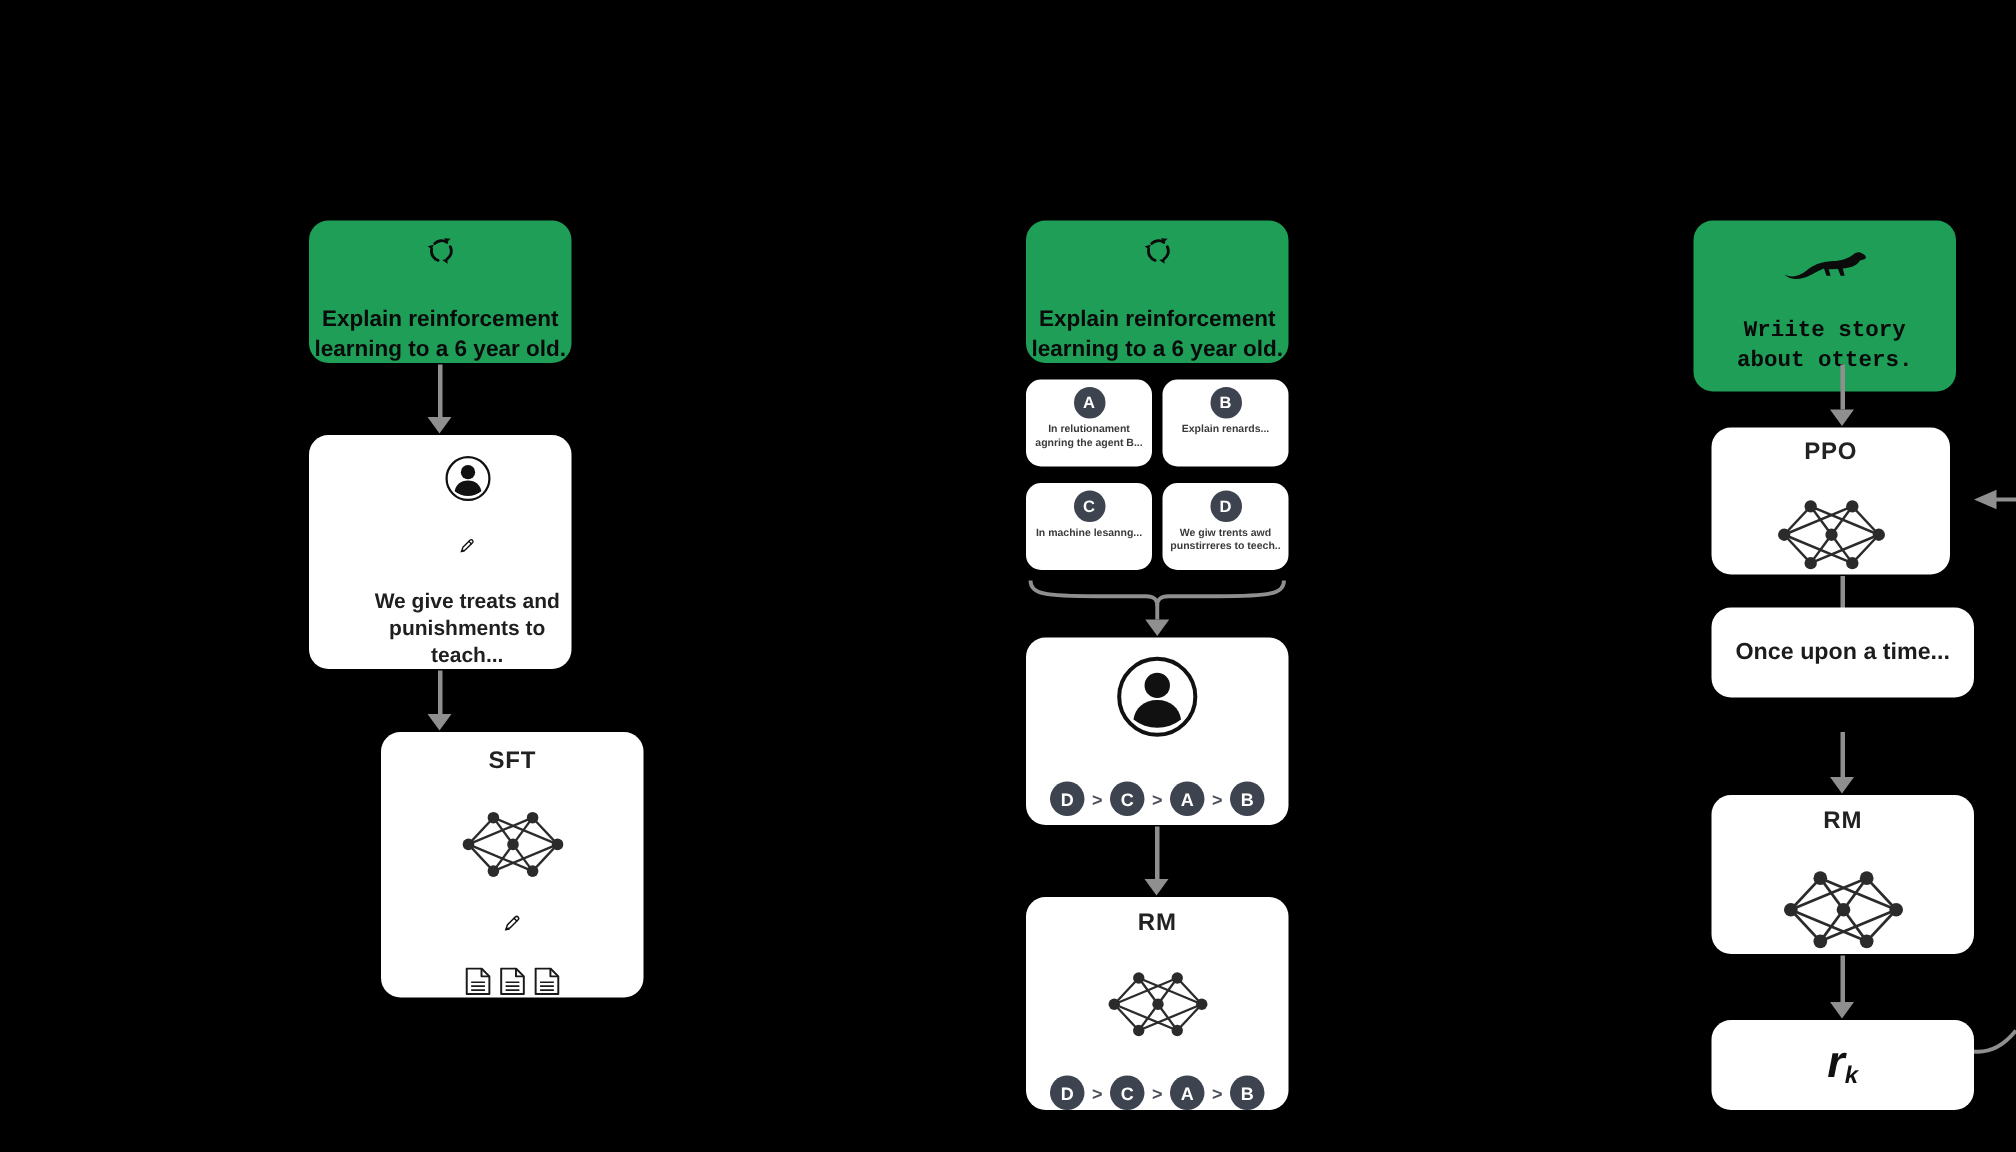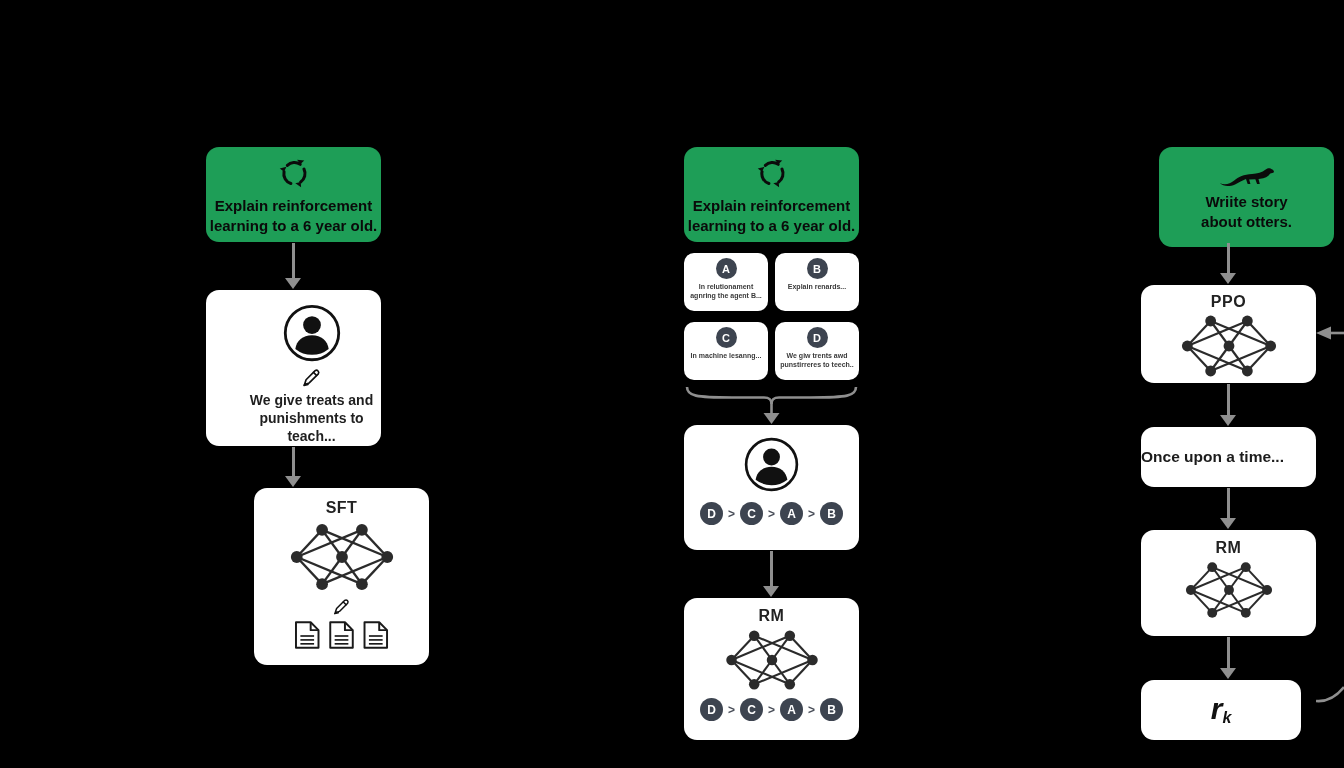--- a/index.html
+++ b/index.html
@@ -1,20 +1,20 @@
 <!DOCTYPE html>
 <html><head>
 <meta charset="utf-8">
 <style>
   html,body{margin:0;padding:0;background:#000;}
   #canvas{
     position:relative;width:1344px;height:768px;background:#000;overflow:hidden;
     font-family:"Liberation Sans","DejaVu Sans",sans-serif;
   }
-  .box{position:absolute;border-radius:13px;box-sizing:border-box;}
+  .box{position:absolute;border-radius:13px;box-sizing:border-box;gap:19px;}
   .green{background:#1e9e57;color:#0a0a0a;}
   .white{background:#ffffff;color:#1c1c1c;}
   .center-col{display:flex;flex-direction:column;align-items:center;}
   .pre{white-space:pre-line;text-align:center;}
   .prompt-text{font-size:15px;font-weight:700;line-height:1.3;margin-top:7px;}
   .model-label{font-size:16px;font-weight:600;letter-spacing:.5px;color:#222;}
   .body-text{font-size:14px;font-weight:600;line-height:1.28;color:#1f1f1f;}
   .sample-text{font-size:15.5px;font-weight:600;color:#1c1c1c;}
   
   .varrow{position:absolute;width:16px;display:flex;flex-direction:column;align-items:center;}
@@ -213,72 +213,72 @@
       <div class="badge">D</div>
       <span class="gt">&gt;</span>
       <div class="badge">C</div>
       <span class="gt">&gt;</span>
       <div class="badge">A</div>
       <span class="gt">&gt;</span>
       <div class="badge">B</div>
     </div>
   </div>
 
-  <div class="box green center-col" style="left:1159px;top:147px;width:175px;height:100px;">
+  <div class="box green center-col" style="left:1129px;top:147px;width:175px;height:114px;font-family:Liberation Mono, monospace;">
     <svg width="58" height="27" viewBox="0 0 68 30" style="margin-top:14px">
         <use href="#otter"></use>
       </svg>
     <div class="prompt-text pre" style="margin-top:4px">Wriite story
 about otters.</div>
   </div>
 
   <div class="varrow" style="left:1220px;top:243px;height:41px;">
     <div class="stem"></div>
       <div class="head"></div>
   </div>
 
-  <div class="box white center-col" style="left:1141px;top:285px;width:175px;height:98px;">
+  <div class="box white center-col" style="left:1141px;top:285px;width:159px;height:98px;">
     <div class="model-label" style="margin-top:8px">PPO</div>
     <svg width="104" height="70" viewBox="0 0 120 84" style="margin-top:0px">
         <use href="#nn"></use>
       </svg>
   </div>
 
   <svg style="position:absolute;left:1316px;top:325px;" width="28" height="16" viewBox="0 0 28 16">
     <line x1="14" y1="8" x2="28" y2="8" stroke="#8f8f8f" stroke-width="2.6"></line>
     <polygon points="0,8 15,1.5 15,14.5" fill="#8f8f8f"></polygon>
   </svg>
 
   <div class="varrow" style="left:1220px;top:384px;height:42px;">
     <div class="stem"></div>
       <div class="head"></div>
   </div>
 
-  <div class="box white" style="left:1141px;top:427px;width:175px;height:60px;display:flex;align-items:center;">
+  <div class="box white" style="left:1141px;top:405px;width:175px;height:60px;display:flex;align-items:center;justify-content:center;">
     <div class="sample-text">Once upon a time...</div>
   </div>
 
   <div class="varrow" style="left:1220px;top:488px;height:41px;">
     <div class="stem"></div>
       <div class="head"></div>
   </div>
 
   <div class="box white center-col" style="left:1141px;top:530px;width:175px;height:106px;">
     <div class="model-label" style="margin-top:9px">RM</div>
     <svg width="96" height="64" viewBox="0 0 120 84" style="margin-top:1px">
         <use href="#nn"></use>
       </svg>
   </div>
 
   <div class="varrow" style="left:1220px;top:637px;height:42px;">
     <div class="stem"></div>
       <div class="head"></div>
   </div>
 
-  <div class="box white" style="left:1141px;top:680px;width:160px;height:60px;display:flex;align-items:center;justify-content:center;">
+  <div class="box white" style="left:1141px;top:680px;width:175px;height:60px;display:flex;align-items:center;justify-content:center;">
     <div class="rk-text"><span class="r">r</span><sub>k</sub></div>
   </div>
 
   <svg style="position:absolute;left:1316px;top:684px;" width="28" height="26" viewBox="0 0 28 26">
     <path d="M0 17 C11 18 20 13 28 3" stroke="#8f8f8f" stroke-width="2.6" fill="none"></path>
   </svg>
 
 </div>
 
 </body></html>

